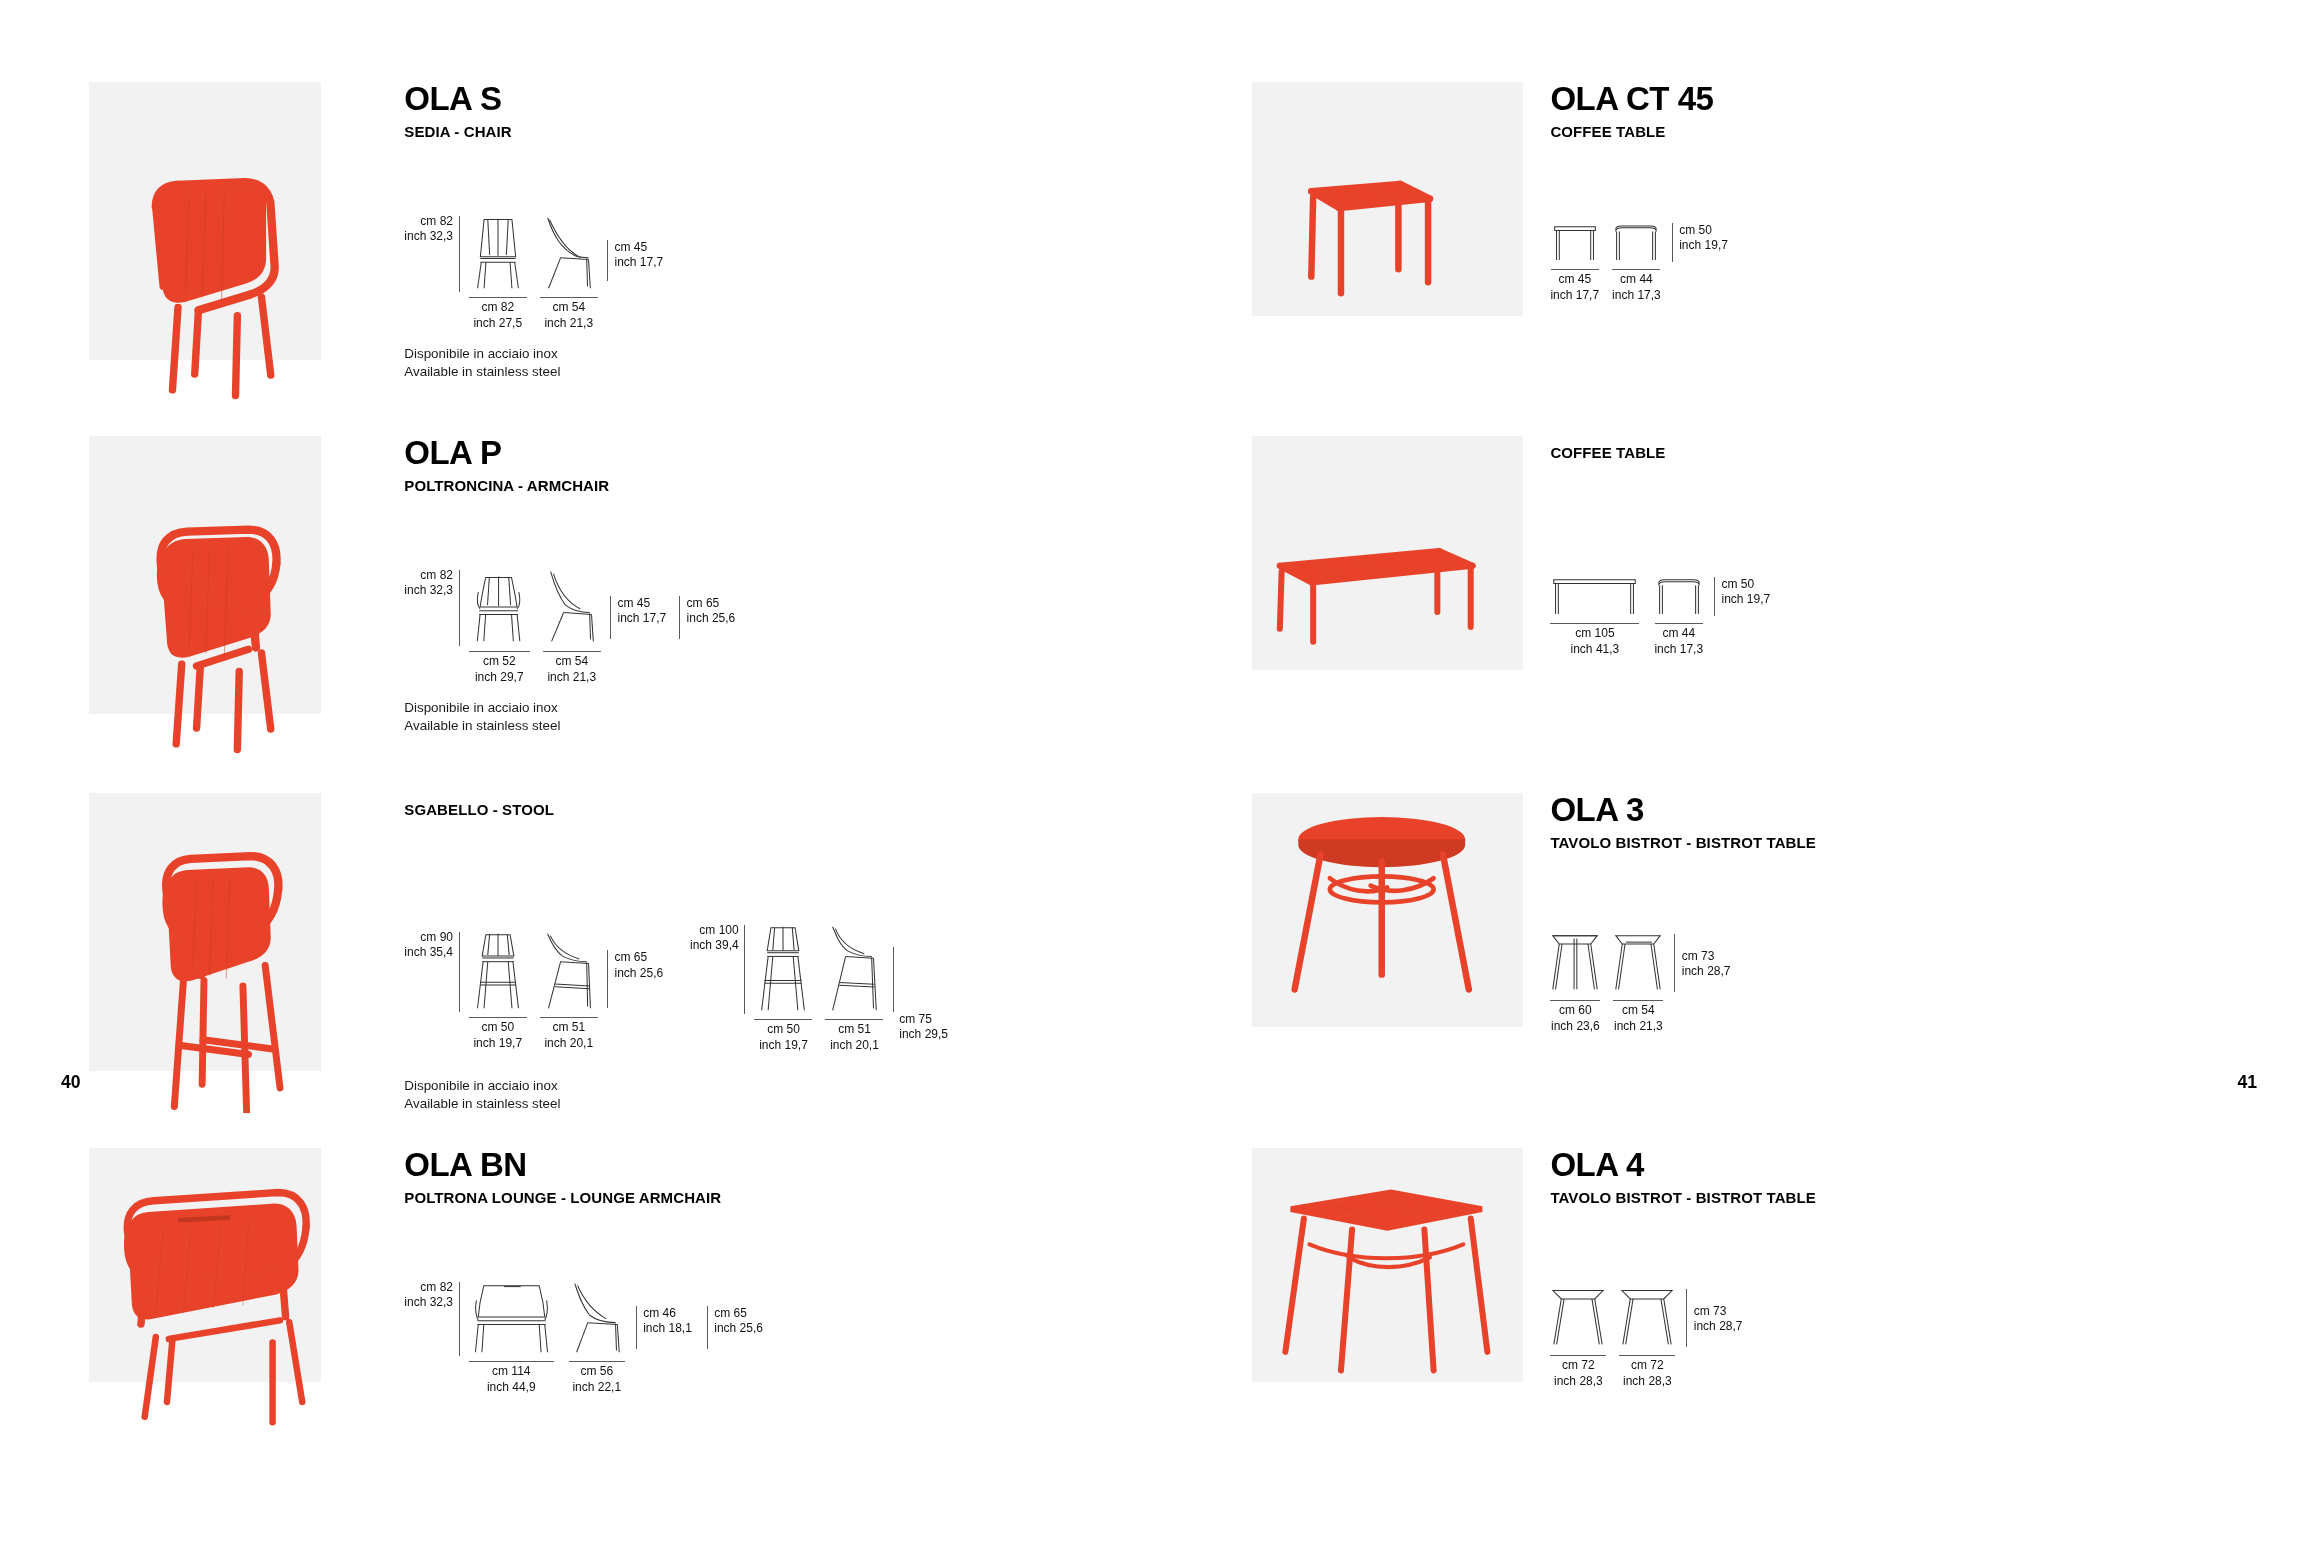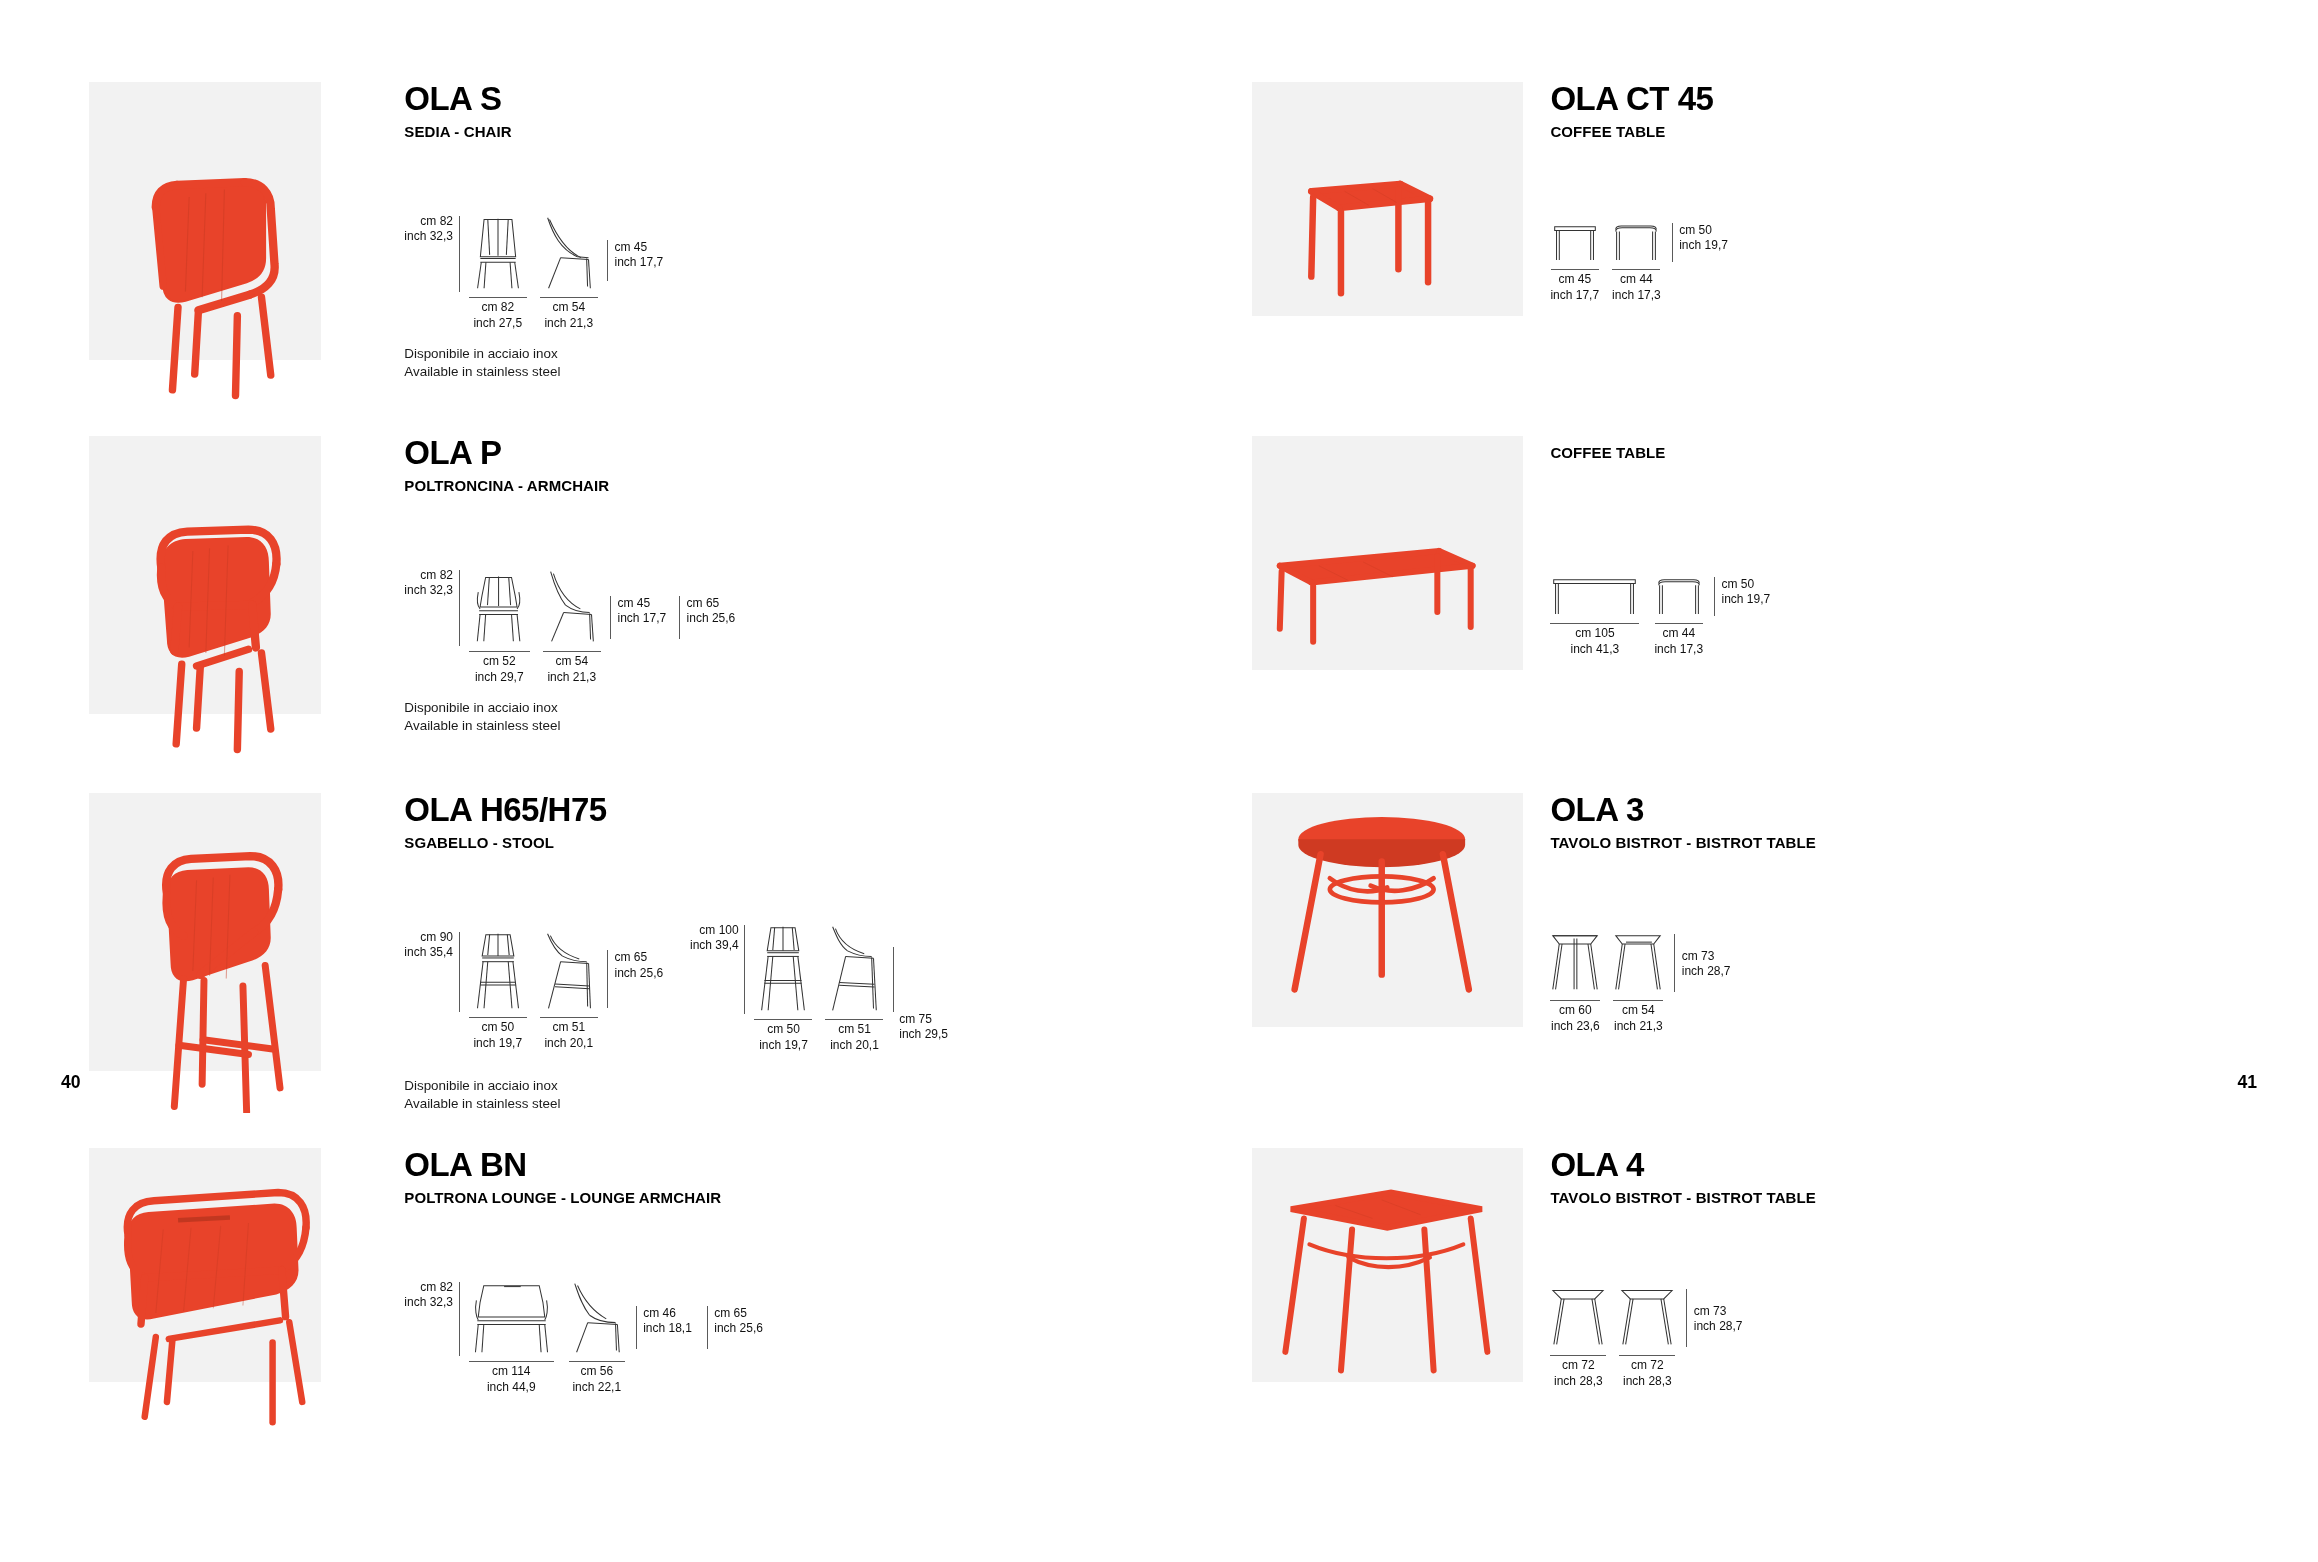--- a/index.html
+++ b/index.html
@@ -313,21 +313,20 @@
             <g stroke="#c93a22" stroke-width="1.2" opacity=".45" fill="none">
               <path d="M116 94 L112 192"></path>
                 <path d="M134 91 L130 197"></path>
               <path d="M152 88 L148 200"></path>
             </g>
           </svg>
         </div>
       </div>
 
       <div class="info-col" style="width:733px;">
-        <div class="p-title">OLA H65/H75</div>
         <div class="p-sub">SGABELLO - STOOL</div>
 
         <div class="dimgroup" style="left:9.3px; top:137px;">
           <div class="dimset">
             <div class="h-label">
               <div>cm 90</div>
               <div>inch 35,4</div>
             </div>
             <div class="h-rule" style="height:80px; margin-top:1.9px;"></div>
             <div class="views">

